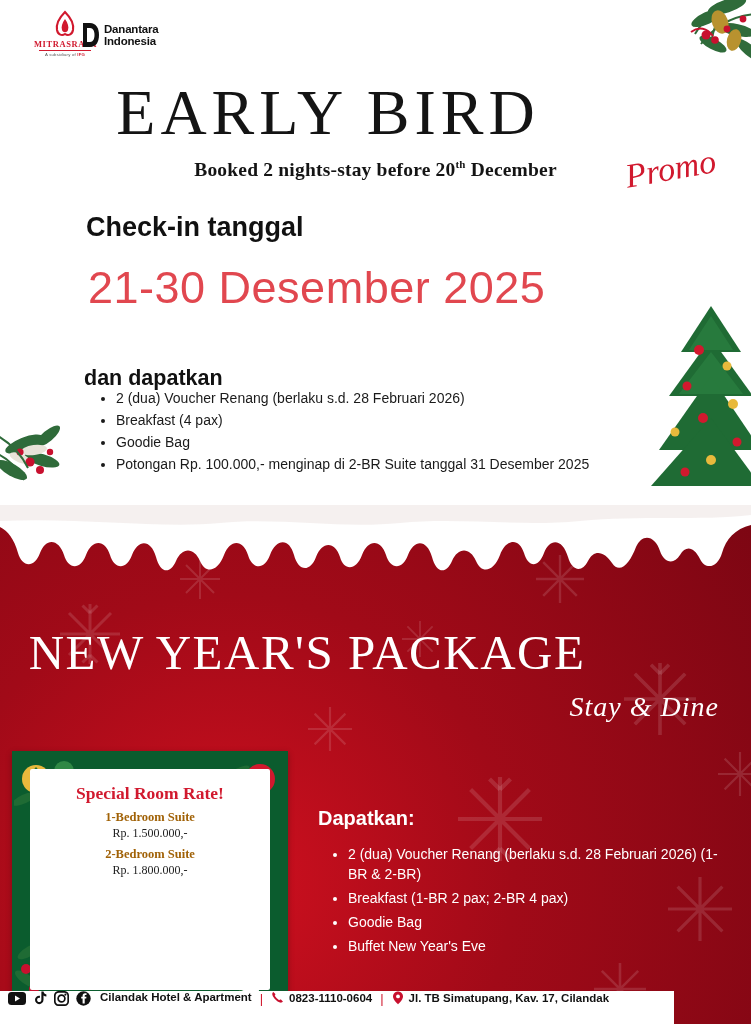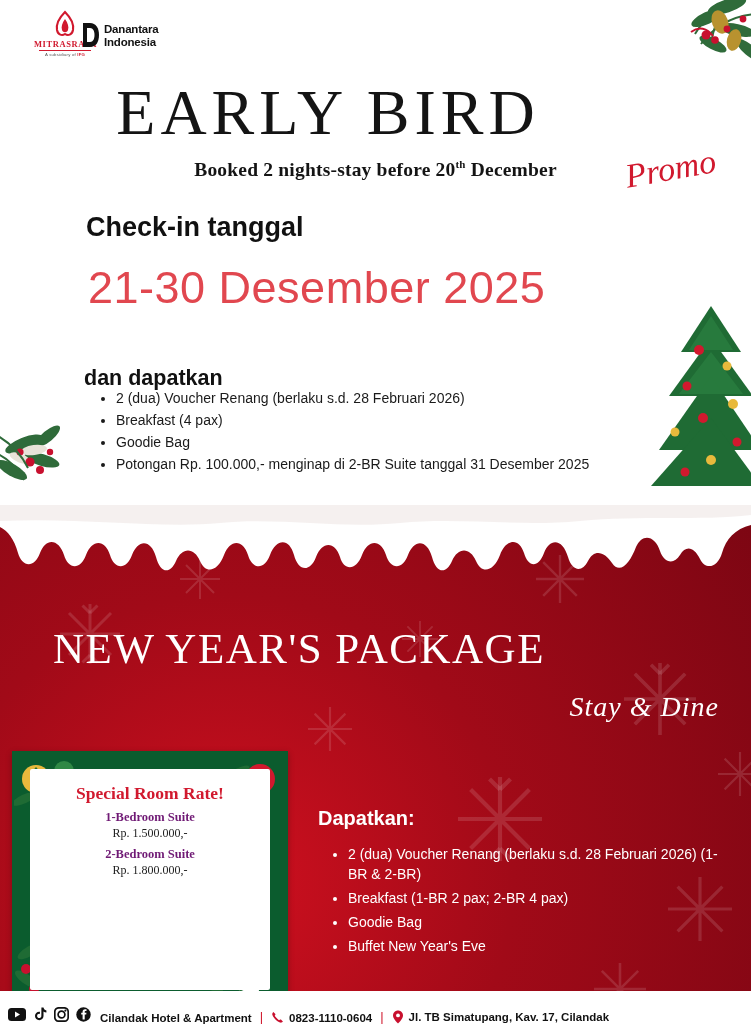--- a/index.html
+++ b/index.html
@@ -29,21 +29,21 @@
     font-size:8.5px; font-weight:bold; letter-spacing:.6px; color:#d1192e;
     margin-top:1px;
   }
   .mitra-sub {
     font-size:4.3px; color:#555; letter-spacing:.2px; margin-top:1px;
   }
   .mitra-sub b { color:#d1192e; }
   .mitra-rule { width:52px; height:1px; background:#d1192e; margin:1px auto; }
 
   .logo-danantara {
-    position:absolute; left:82px; top:14px; display:flex; align-items:flex-end; gap:5px;
+    position:absolute; left:82px; top:14px; display:flex; align-items:center; gap:5px;
   }
   .dan-mark { width:17px; height:26px; position:relative; }
   .dan-text {
     font-family:"Liberation Sans", sans-serif;
     font-size:11.5px; font-weight:bold; color:#111; line-height:12.5px;
     letter-spacing:-.2px;
   }
 
   
   .eb-title {
@@ -92,23 +92,23 @@
     position:absolute; left:0; top:505px; width:751px; height:120px; overflow:hidden;
   }
 
   
   .bottom-section {
     position:absolute; left:0; top:519px; width:751px; height:505px;
     background:radial-gradient(circle at 30% 72%, #d0101f 0%, #a10a18 45%, #7d0613 100%);
     overflow:hidden;
   }
   .ny-title {
-    position:absolute; left:0; top:105px; width:598px; text-align:center;
-    font-family:"Liberation Serif", serif;
-    font-size:43px; color:#ffffff; letter-spacing:1.5px; white-space:nowrap;
+    position:absolute; left:8px; top:105px; width:598px; text-align:center;
+    font-family:"Liberation Serif", serif;
+    font-size:49px; color:#ffffff; letter-spacing:1.5px; white-space:nowrap;
   }
   .ny-sub {
     position:absolute; right:32px; top:172px;
     font-family:"Liberation Serif", serif;
     font-style:italic; font-size:28px; color:#ffffff;
     letter-spacing:1px;
   }
 
   
   .rate-card {
@@ -121,41 +121,41 @@
     background:#ffffff; border-radius:2px;
   }
   .rate-title {
     margin-top:14px; text-align:center;
     font-family:"Liberation Serif", serif;
     font-size:17.5px; font-weight:bold; color:#d1192e;
   }
   .rate-row { text-align:center; margin-top:6px; }
   .rate-name {
     font-family:"Liberation Serif", serif;
-    font-size:12.5px; font-weight:bold; color:#701a75;
+    font-size:12.5px; font-weight:bold; color:#a16207;
   }
   .rate-price {
     font-family:"Liberation Serif", serif;
     font-size:12px; color:#222; margin-top:1px;
   }
 
   .dapatkan-h {
     position:absolute; left:318px; top:288px;
     font-size:20px; font-weight:bold; color:#ffffff;
   }
   .ny-list { position:absolute; left:332px; top:325px; width:400px; }
   .ny-list li {
     list-style:disc; margin-left:16px; color:#ffffff; font-size:14px;
     line-height:20px; margin-bottom:4px;
   }
 
   
   .footer {
-    position:absolute; left:0; bottom:0; width:751px; height:33px;
-    background:#ffffff; display:flex; align-items:flex-end; padding-left:8px;
+    position:absolute; left:0; bottom:0; width:674px; height:33px;
+    background:#ffffff; display:flex; align-items:flex-start; padding-left:8px;
     font-size:11.5px; color:#111;
   }
   .social { display:flex; align-items:center; gap:7px; margin-right:9px; }
   .social span { display:block; }
   .f-sep { color:#d1192e; margin:0 8px; font-size:13px; }
   .f-item { display:flex; align-items:center; gap:5px; font-weight:bold; font-size:11.5px; }
   .f-item .ic { display:flex; }
 
   
   .dec { position:absolute; }

